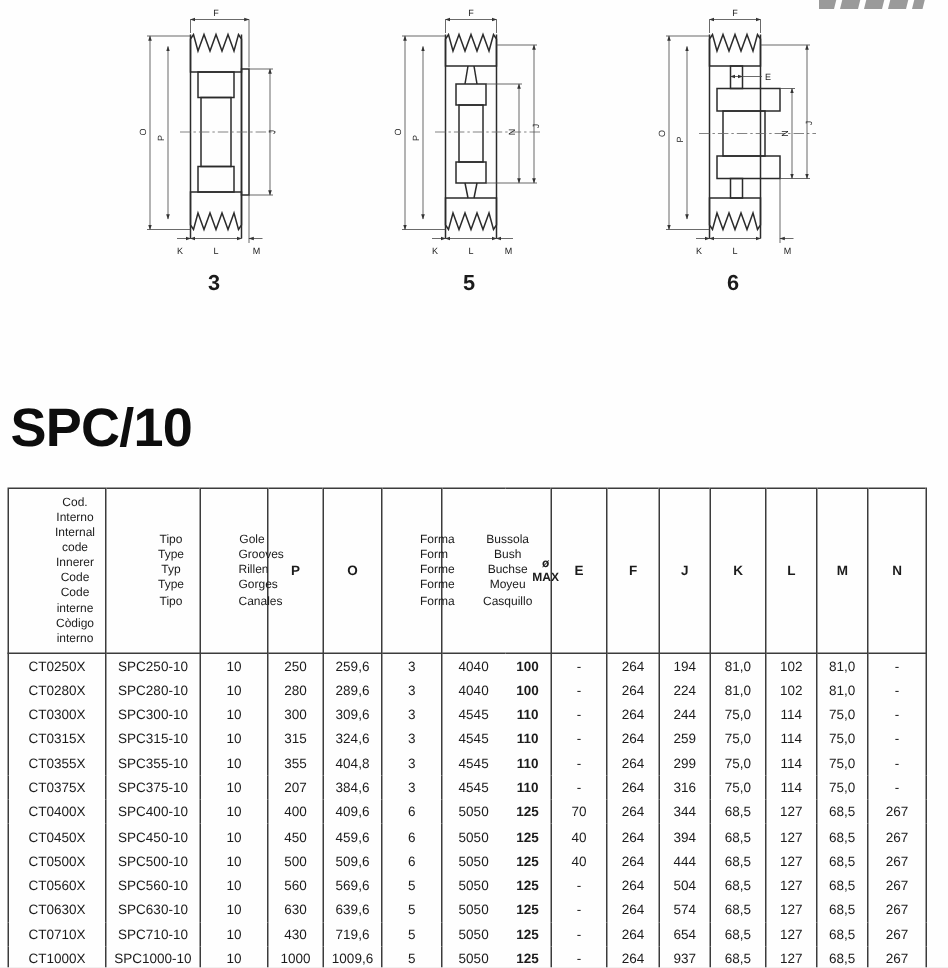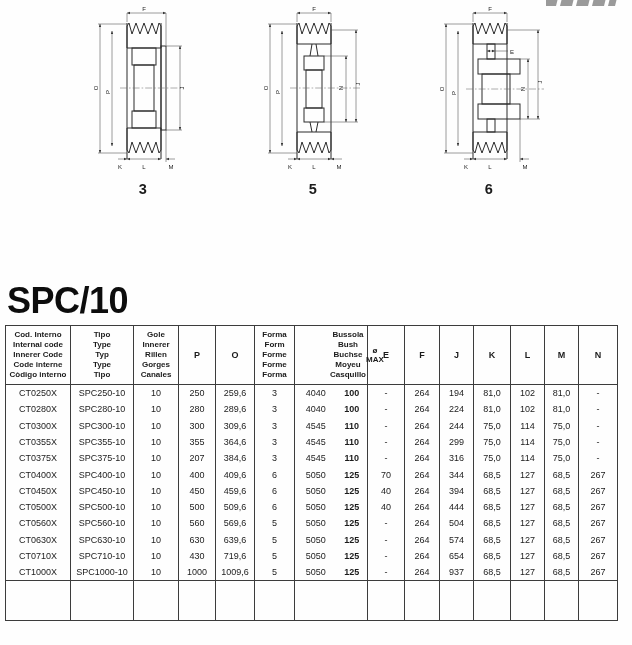--- a/index.html
+++ b/index.html
@@ -17,29 +17,29 @@
   figure.dwg { position:absolute; top:4px; width:122px; }
   #dwg1 { left:82px; } #dwg2 { left:252px; } #dwg3 { left:428px; }
   figure.dwg svg { display:block; width:122px; height:170px; }
   figure.dwg figcaption { text-align:center; font-weight:bold; font-size:14.5px; margin-top:7px; letter-spacing:.5px; }
   svg .outl { stroke:#2b2b2b; stroke-width:1; fill:none; }
   svg .hat  { stroke:#2b2b2b; stroke-width:.9; }
   svg .dim  { stroke:#4a4a4a; stroke-width:.55; fill:none; }
   svg .cl   { stroke:#6a6a6a; stroke-width:.55; stroke-dasharray:7 2 1.6 2; }
   svg text  { font-family:"Liberation Sans", sans-serif; font-size:6px; fill:#222; }
   
-  .title { position:absolute; left:7px; top:280px; font-size:36px; font-weight:bold; letter-spacing:-.5px; color:#0d0d0d; }
+  .title { position:absolute; left:7px; top:264px; font-size:36px; font-weight:bold; letter-spacing:-.5px; color:#0d0d0d; }
   
   table.spec { position:absolute; left:5px; top:325px; width:612px; border-collapse:collapse; table-layout:fixed;
                border:1px solid #3c3c3c; }
   table.spec th, table.spec td { border-left:1px solid #3c3c3c; border-right:1px solid #3c3c3c; text-align:center; vertical-align:middle; }
   table.spec thead th { border-bottom:1px solid #3c3c3c; padding:4px 1px; }
-  .stack { white-space:pre-line; font-size:8px; line-height:1.26; font-weight:bold; }
+  .stack { white-space:pre-line; font-size:8px; line-height:1.26; font-weight:normal;padding-left:24px; }
   th.letter { font-size:9px; font-weight:bold; }
-  .buss-wrap { display:flex; align-items:center; justify-content:flex-start; padding:0 2px;margin-left:32px; }
+  .buss-wrap { display:flex; align-items:center; justify-content:flex-start; padding:0 2px; }
   .buss-wrap .omax { white-space:pre-line; font-size:8px; font-weight:bold; line-height:1.2; }
   table.spec tbody td { font-size:9px; height:16.3px; padding:0 1px; }
   table.spec tbody td.bold { font-weight:normal; }
   table.spec td.no-r { border-right:none; } table.spec td.no-l { border-left:none;font-weight:bold; }
   table.spec tr.spacer td { border-top:1px solid #3c3c3c; height:40px; }
 </style>
 </head>
 <body>
 
 <div class="page">
@@ -247,21 +247,21 @@
           </th>
         <th>
             <div class="stack">Tipo
 Type
 Typ
 Type
 Tipo</div>
           </th>
         <th>
             <div class="stack">Gole
-Innerer
+Grooves
 Rillen
 Gorges
 Canales</div>
           </th>
         <th class="letter">P</th>
         <th class="letter">O</th>
         <th>
             <div class="stack">Forma
 Form
 Forme
@@ -334,25 +334,42 @@
           <td class="no-l">110</td>
           <td>-</td>
           <td>264</td>
           <td>244</td>
           <td>75,0</td>
           <td>114</td>
           <td>75,0</td>
           <td>-</td>
         </tr>
         <tr>
+          <td>CT0315X</td>
+          <td>SPC315-10</td>
+          <td>10</td>
+          <td class="bold">315</td>
+          <td>324,6</td>
+          <td>3</td>
+          <td class="no-r">4545</td>
+          <td class="no-l">110</td>
+          <td>-</td>
+          <td>264</td>
+          <td>259</td>
+          <td>75,0</td>
+          <td>114</td>
+          <td>75,0</td>
+          <td>-</td>
+        </tr>
+        <tr>
           <td>CT0355X</td>
           <td>SPC355-10</td>
           <td>10</td>
           <td class="bold">355</td>
-          <td>364,6</td>
+          <td>404,8</td>
           <td>3</td>
           <td class="no-r">4545</td>
           <td class="no-l">110</td>
           <td>-</td>
           <td>264</td>
           <td>299</td>
           <td>75,0</td>
           <td>114</td>
           <td>75,0</td>
           <td>-</td>

